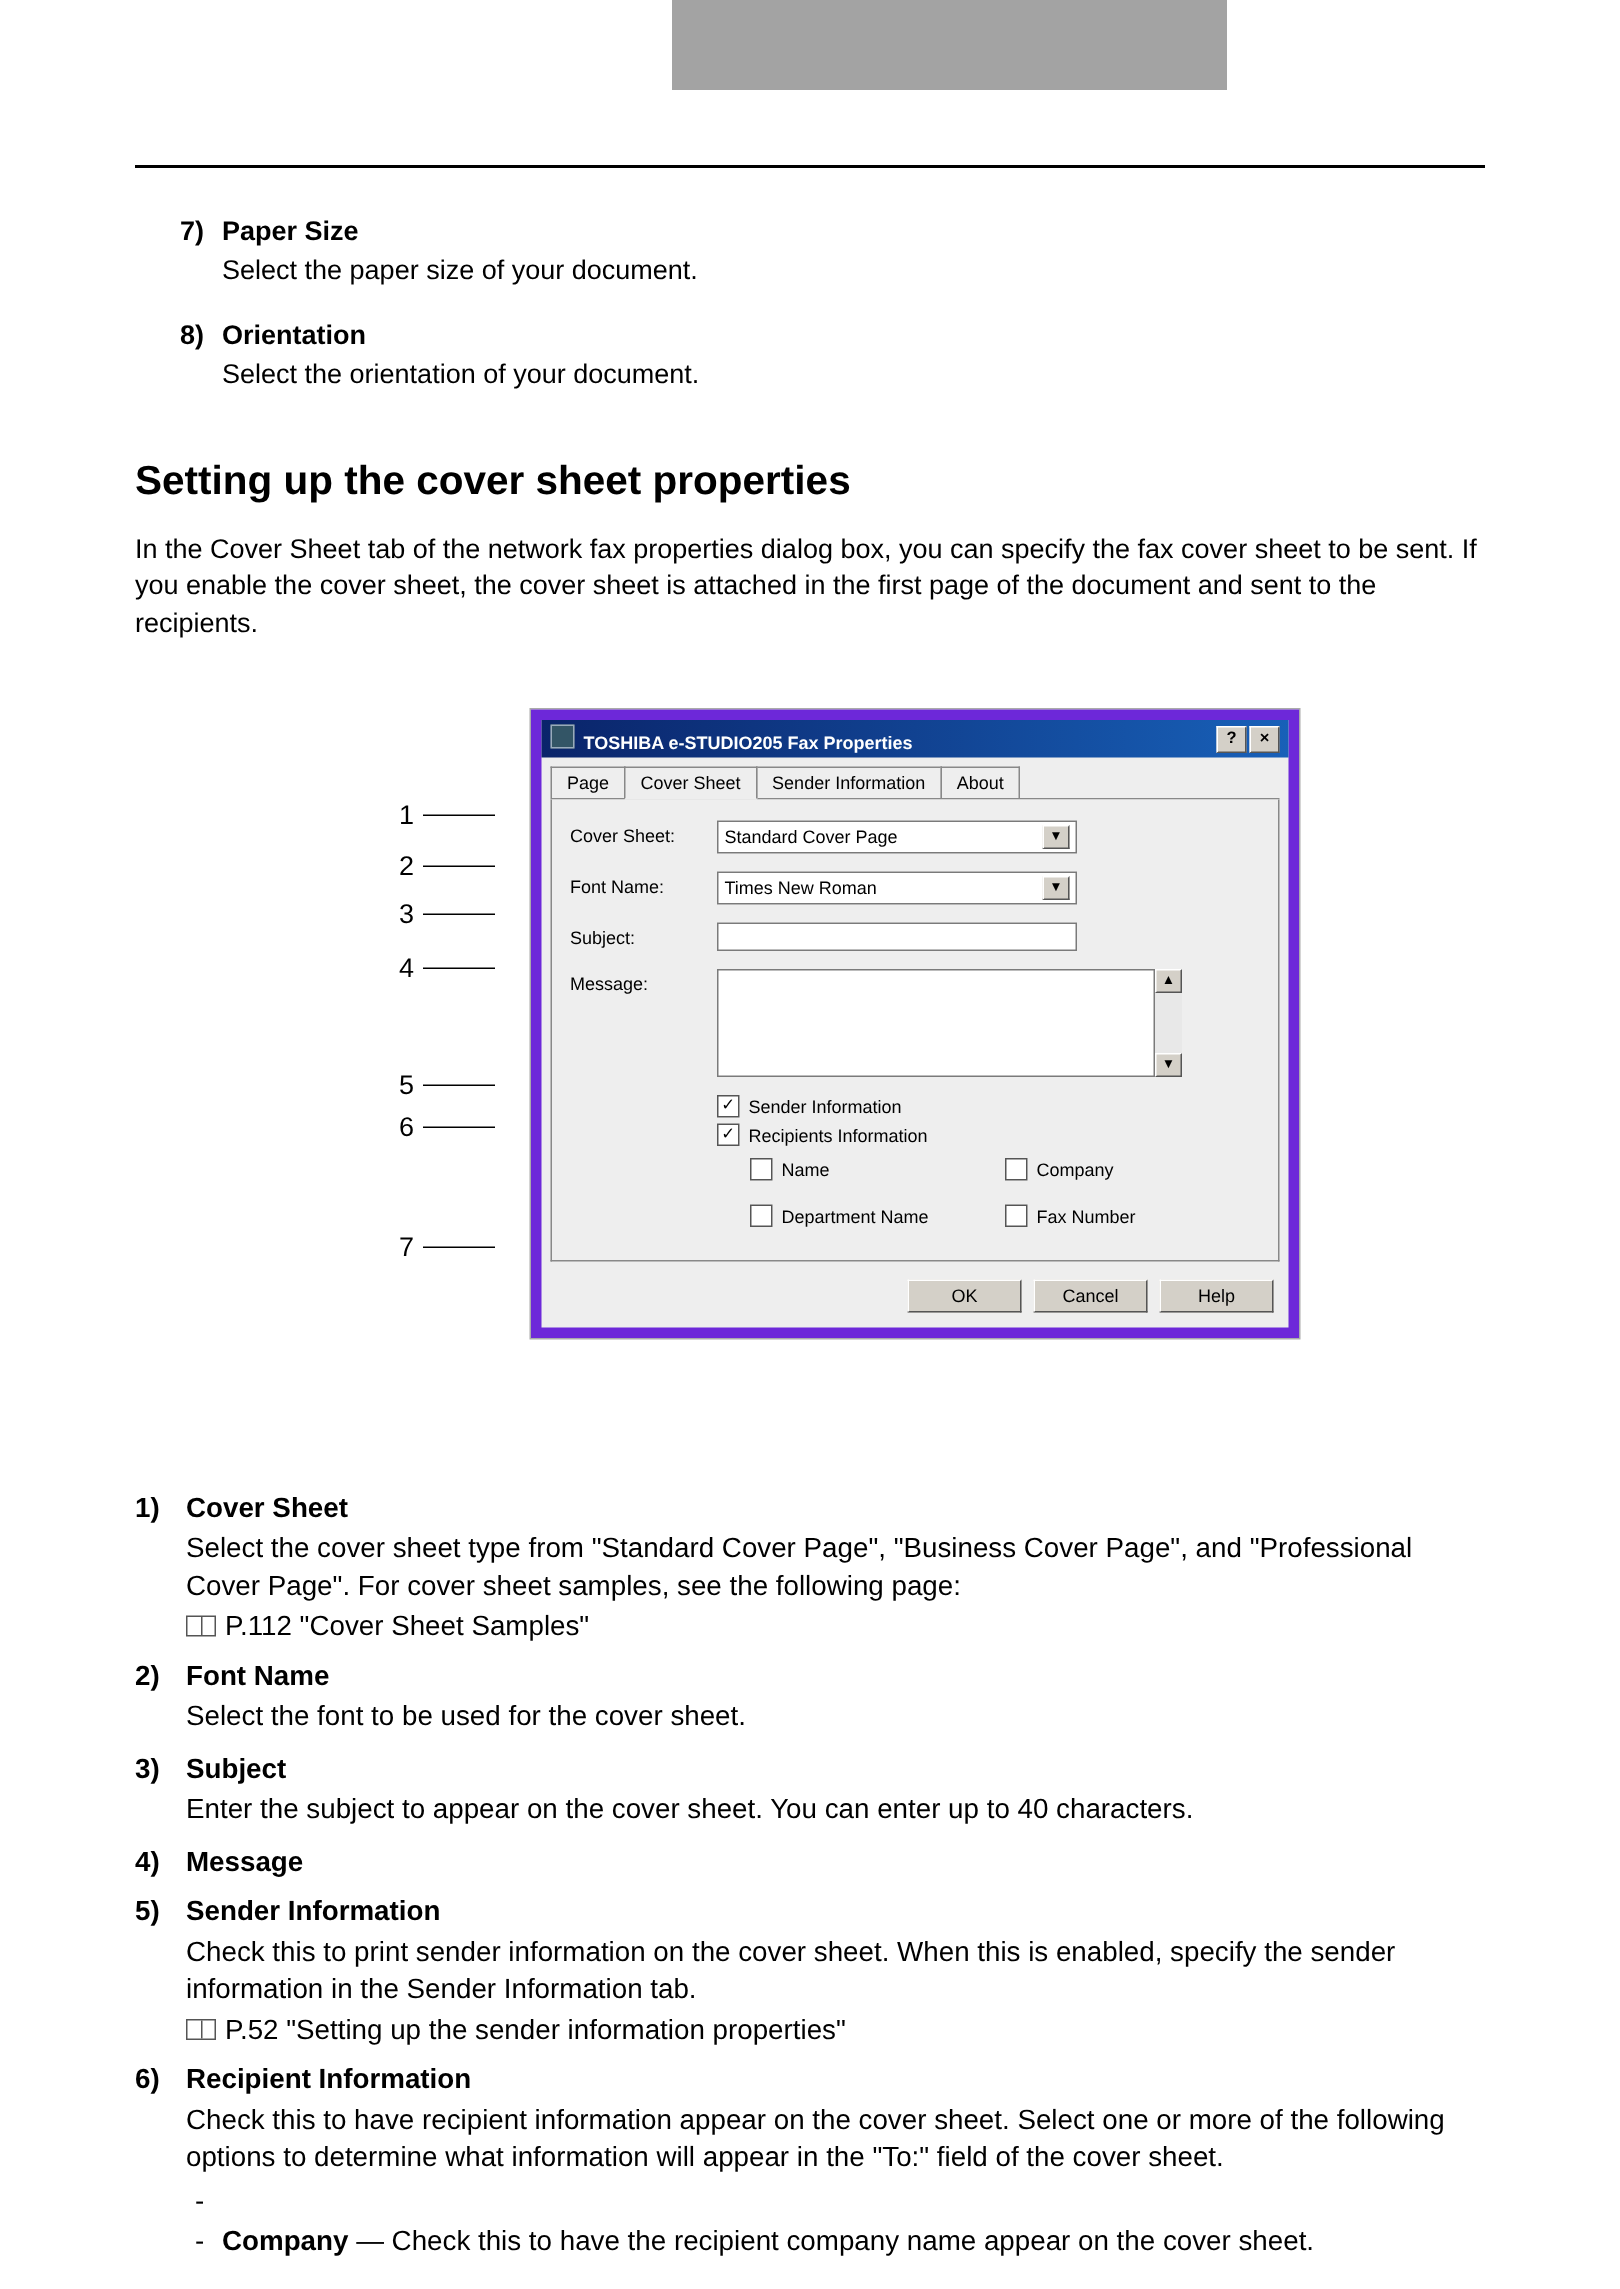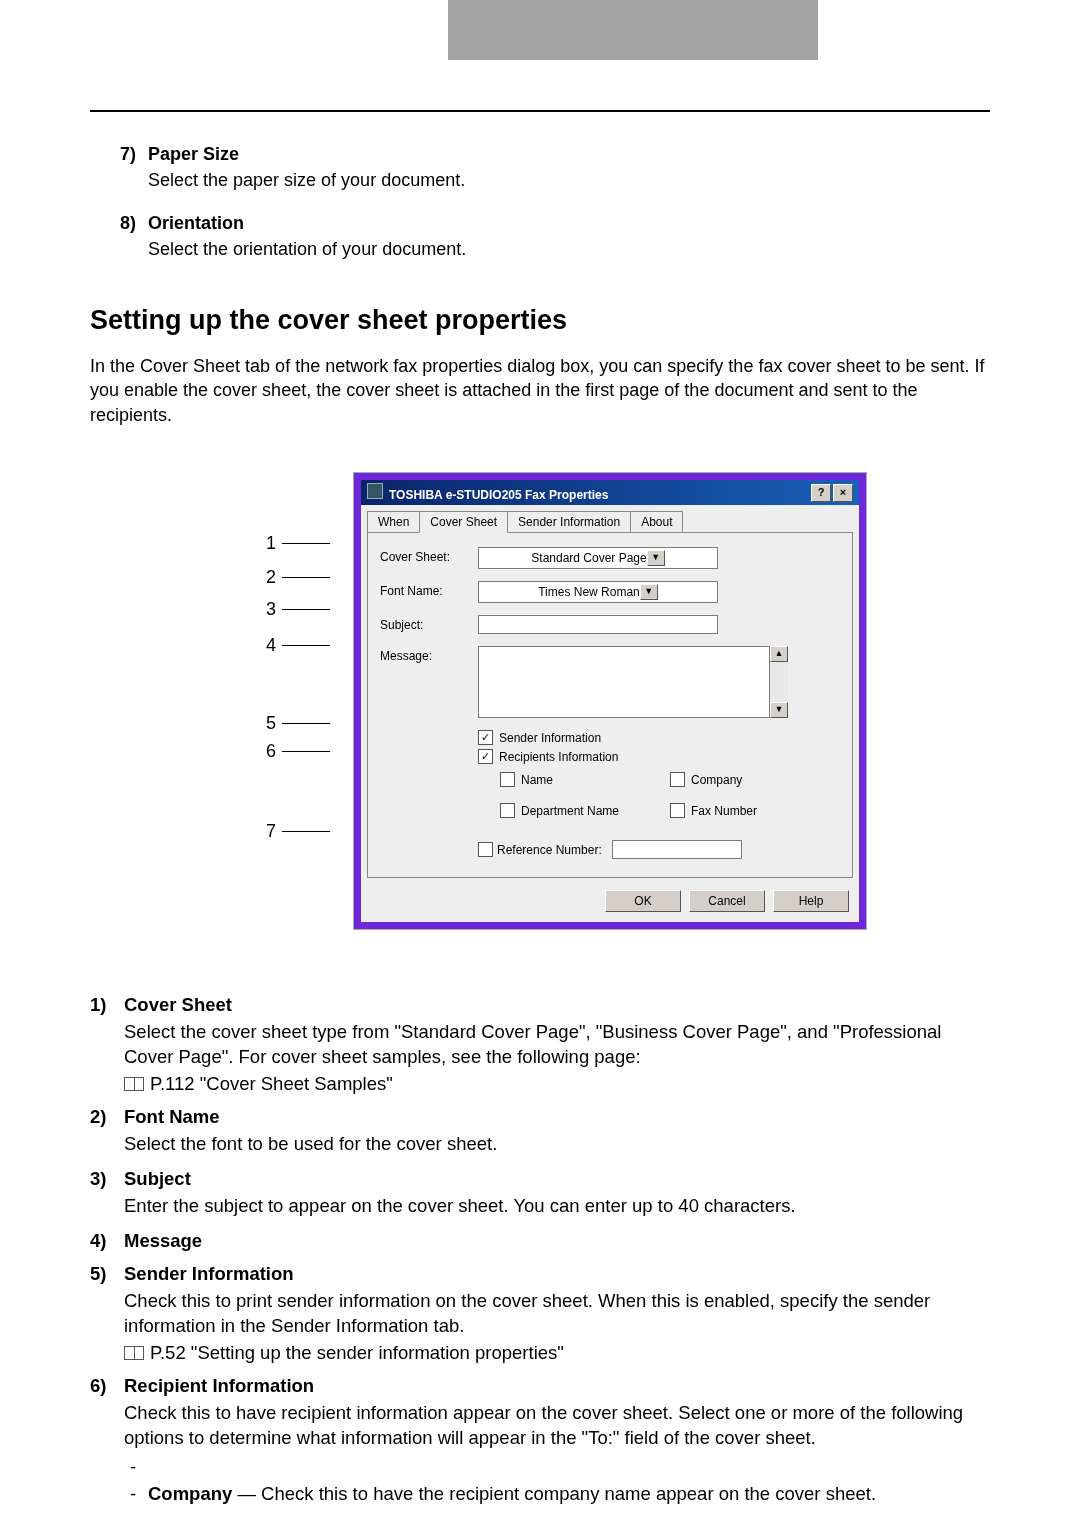--- a/index.html
+++ b/index.html
@@ -180,21 +180,21 @@
     flex: 1;
   }
   .select-mock, .input-mock, .textarea-mock {
     border: 1px solid #7a7a7a;
     background: #fff;
     padding: 2px 4px;
     font-size: 12px;
     box-sizing: border-box;
     display: flex;
     align-items: center;
-    justify-content: center;
+    justify-content: space-between;
   }
   .select-mock {
     width: 240px;
   }
   .select-mock .dd {
     width: 16px;
     height: 14px;
     background: #d4d0c8;
     border: 1px solid #fff;
     border-right-color: #555;
@@ -387,21 +387,21 @@
 
       <div class="dialog">
         <div class="titlebar">
           <span><span class="tb-icon"></span><span>TOSHIBA e-STUDIO205 Fax Properties</span></span>
           <span class="tb-right">
             <span class="win-btn">?</span>
             <span class="win-btn">×</span>
           </span>
         </div>
         <div class="tabstrip" id="tabstrip">
-            <div class="tab">When</div>
+            <div class="tab">Page</div>
             <div class="tab active">Cover Sheet</div>
             <div class="tab">Sender Information</div>
             <div class="tab">About</div>
           </div>
         <div class="panel">
           <div class="form-row">
             <div class="form-label">Cover Sheet:</div>
             <div class="form-field">
               <div class="select-mock">
                 <span>Standard Cover Page</span>
@@ -458,25 +458,20 @@
             <div class="chk-row">
                 <span class="chk"></span>
                 <span>Department Name</span>
               </div>
             <div class="chk-row">
                 <span class="chk"></span>
                 <span>Fax Number</span>
               </div>
           </div>
 
-          <div class="ref-row">
-            <span class="chk"></span>
-            <span>Reference Number:</span>
-            <span class="input-mock" style="width:130px;margin-left:6px;"></span>
-          </div>
         </div>
         <div class="buttons-row">
           <div class="btn">OK</div>
           <div class="btn">Cancel</div>
           <div class="btn">Help</div>
         </div>
       </div>
     </div>
   </div>
 

